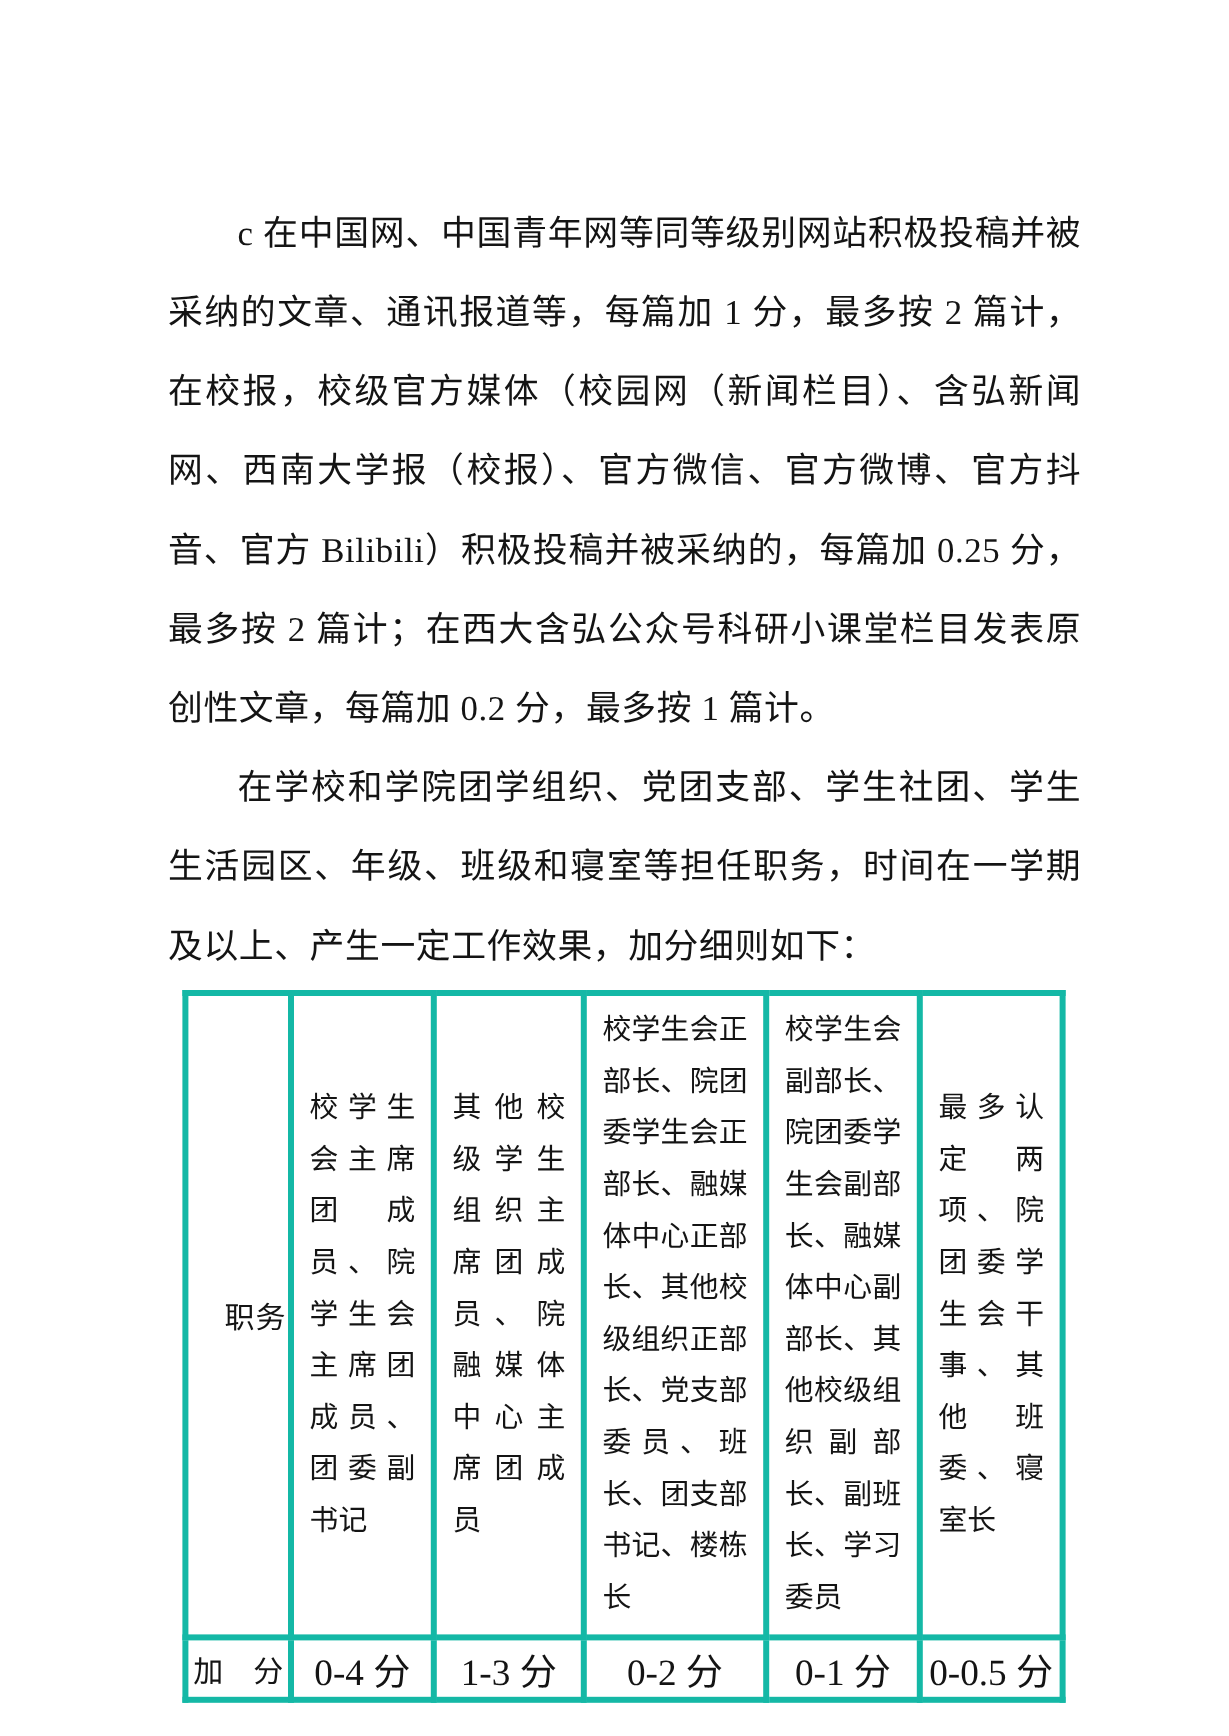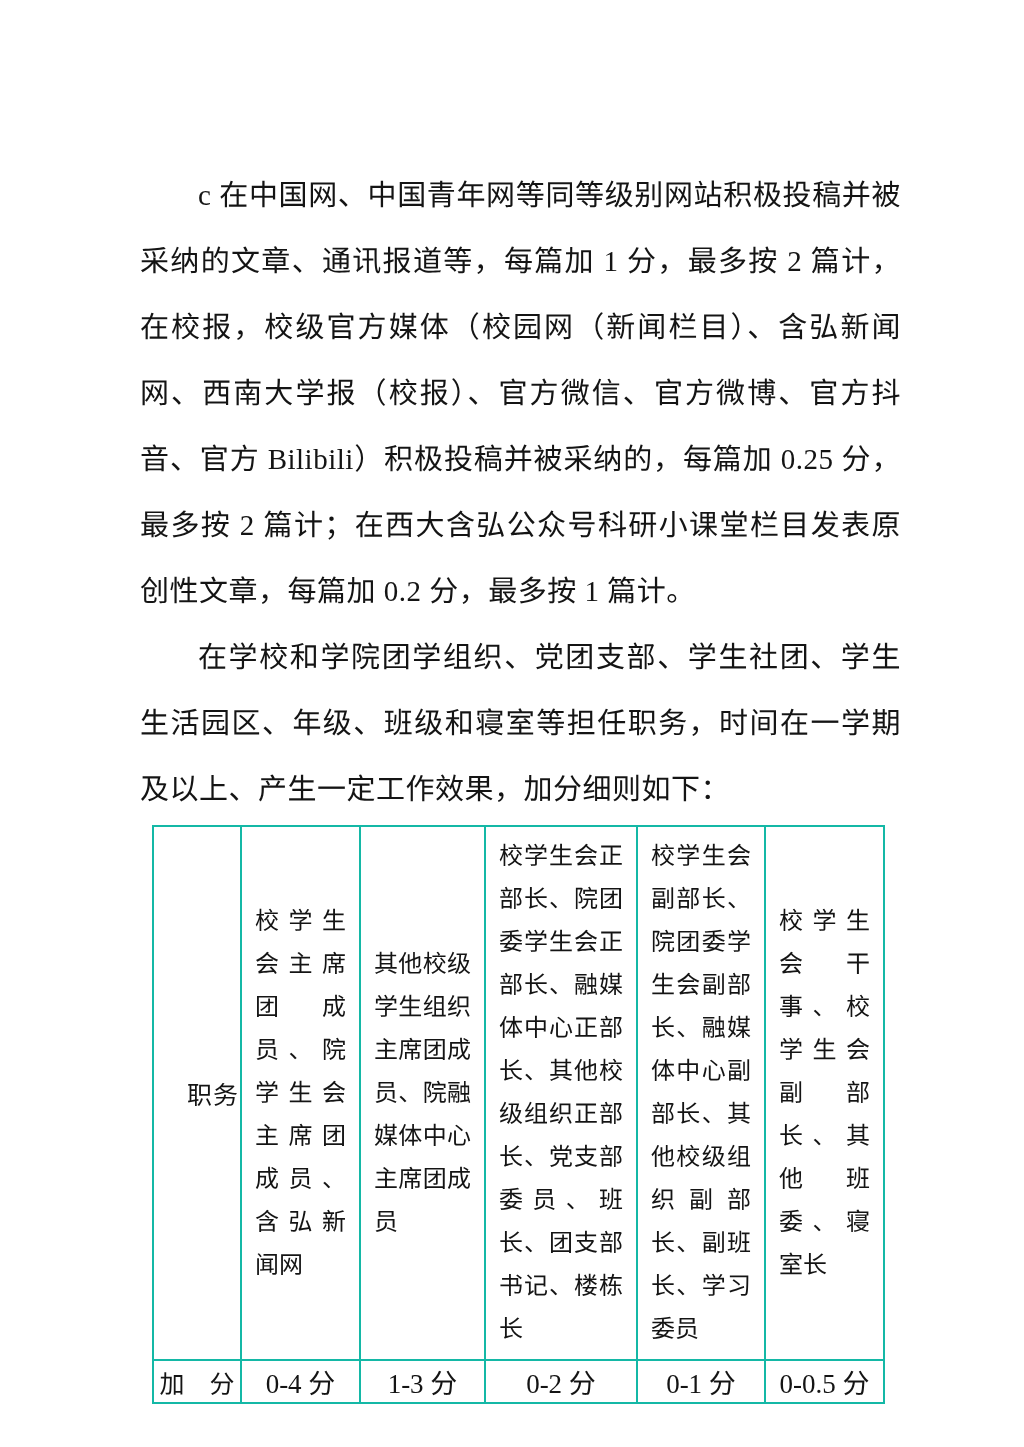--- a/index.html
+++ b/index.html
@@ -38,21 +38,21 @@
     table-layout: fixed;
   }
   table.score-table col.c1 { width: 88px;  }
   table.score-table col.c2 { width: 119px; }
   table.score-table col.c3 { width: 125px; }
   table.score-table col.c4 { width: 152px; }
   table.score-table col.c5 { width: 128px; }
   table.score-table col.c6 { width: 119px; }
   table.score-table th,
   table.score-table td {
-    border: 2px solid #14b8a6;
+    border: 5px solid #14b8a6;
     font-weight: normal;
     vertical-align: middle;
     box-sizing: border-box;
     background: #ffffff;
   }
   tr.position-row { height: 475px; }
   tr.position-row th {
     font-size: 25px;
     text-align: right;
     letter-spacing: 1px;
@@ -63,21 +63,21 @@
     padding: 8px 13px;
     text-align: justify;
     text-justify: inter-character;
   }
   tr.score-row { height: 31px; }
   tr.score-row th {
     font-size: 25px;
     text-align: center;
   }
   tr.score-row td {
-    font-size: 27px;
+    font-size: 31px;
     text-align: center;
     font-family: "Liberation Serif", "DejaVu Serif", serif;
   }
   .page-number {
     margin: 42px 0 0 -3px;
     font-size: 24px;
     letter-spacing: 1px;
     text-align: left;
   }
 </style>
@@ -96,25 +96,25 @@
       <col class="c1">
         <col class="c2">
         <col class="c3">
       <col class="c4">
         <col class="c5">
         <col class="c6">
     </colgroup>
     <tbody>
       <tr class="position-row">
         <th>职务</th>
-        <td>校学生会主席团成员、院学生会主席团成员、含弘新闻网</td>
+        <td>校学生会主席团成员、院学生会主席团成员、团委副书记</td>
         <td>其他校级学生组织主席团成员、院融媒体中心主席团成员</td>
         <td>校学生会正部长、院团委学生会正部长、融媒体中心正部长、其他校级组织正部长、党支部委员、班长、团支部书记、楼栋长</td>
         <td>校学生会副部长、院团委学生会副部长、融媒体中心副部长、其他校级组织副部长、副班长、学习委员</td>
-        <td>校学生会干事、校学生会副部长、其他班委、寝室长</td>
+        <td>最多认定两项、院团委学生会干事、其他班委、寝室长</td>
       </tr>
       <tr class="score-row">
         <th>加　分</th>
         <td>0-4 分</td>
         <td>1-3 分</td>
         <td>0-2 分</td>
         <td>0-1 分</td>
         <td>0-0.5 分</td>
       </tr>
     </tbody>

